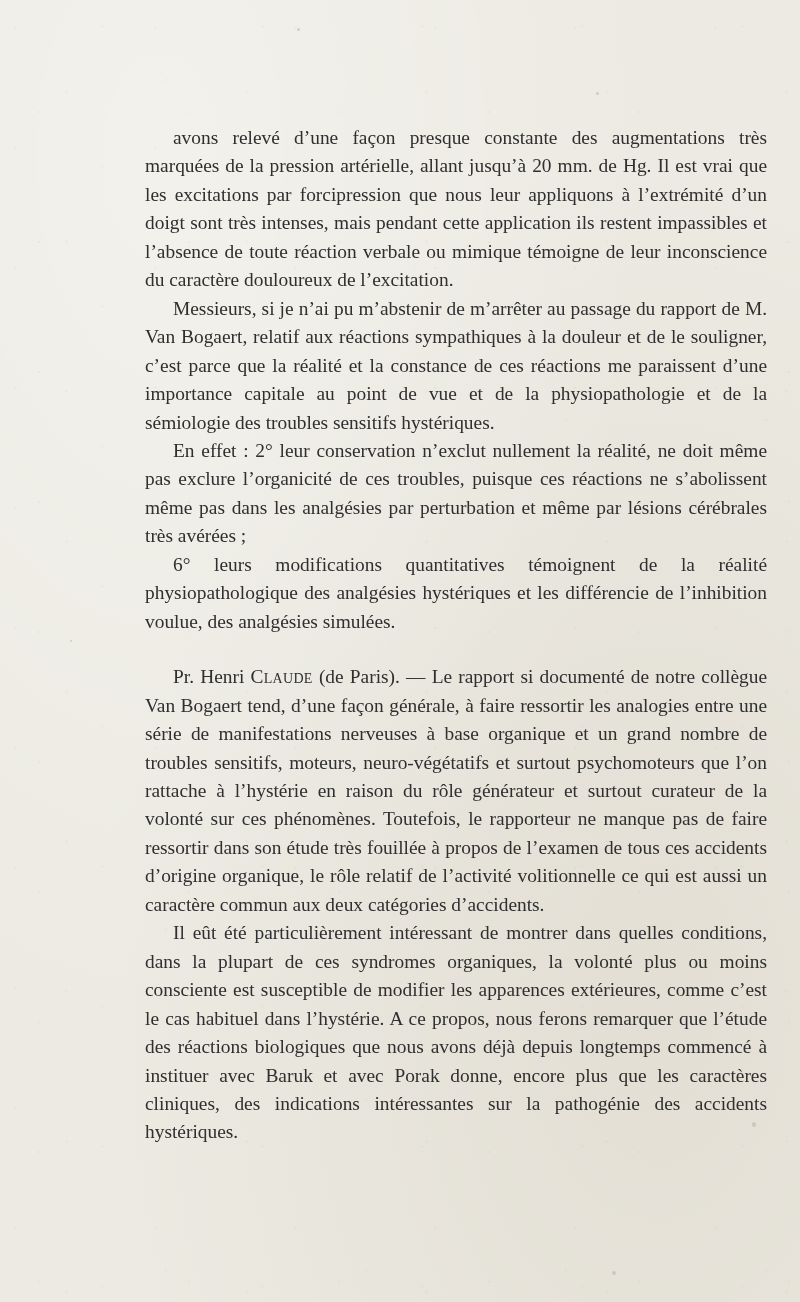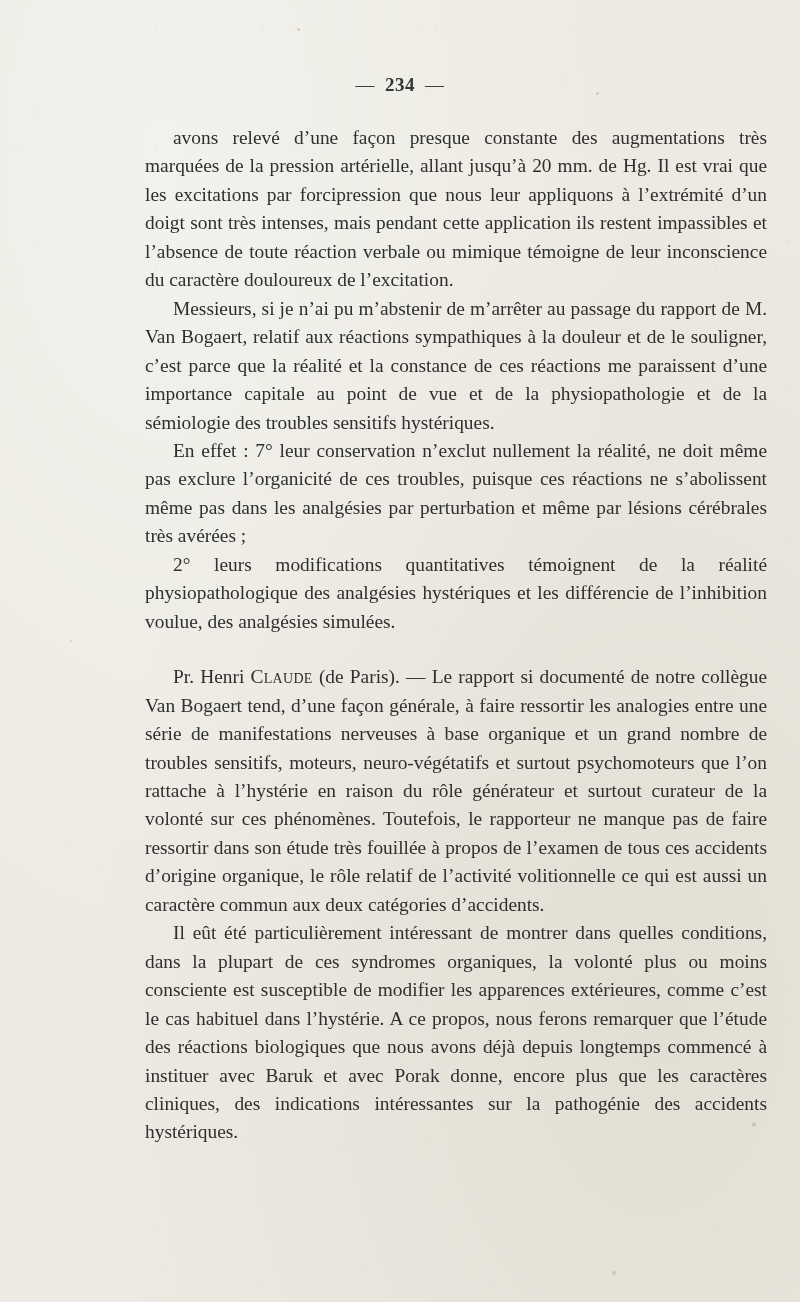--- a/index.html
+++ b/index.html
@@ -89,30 +89,27 @@
 <div class="page">
 
   <div class="grain"></div>
 
   <div class="speck" style="left:297px; top:28px; width:3px; height:3px;"></div>
   <div class="speck" style="left:596px; top:92px; width:3px; height:3px;"></div>
   <div class="speck" style="left:752px; top:1122px; width:4px; height:5px;"></div>
   <div class="speck" style="left:612px; top:1271px; width:4px; height:4px;"></div>
   <div class="speck" style="left:70px; top:640px; width:2px; height:2px;"></div>
 
-  <div class="folio">
-    <span>—</span><span class="num">234</span><span>—</span>
-  </div>
 
   <div class="body-col">
 
     <p class="para">avons relevé d’une façon presque constante des augmentations très marquées de la pression artérielle, allant jusqu’à 20 mm. de Hg. Il est vrai que les excitations par forcipression que nous leur appliquons à l’extrémité d’un doigt sont très intenses, mais pendant cette application ils restent impassibles et l’absence de toute réaction verbale ou mimique témoigne de leur inconscience du caractère douloureux de l’excitation.</p>
     <p class="para">Messieurs, si je n’ai pu m’abstenir de m’arrêter au passage du rapport de M. Van Bogaert, relatif aux réactions sympathiques à la douleur et de le souligner, c’est parce que la réalité et la constance de ces réactions me paraissent d’une importance capitale au point de vue et de la physiopathologie et de la sémiologie des troubles sensitifs hystériques.</p>
-    <p class="para">En effet : 7° leur conservation n’exclut nullement la réalité, ne doit même pas exclure l’organicité de ces troubles, puisque ces réactions ne s’abolissent même pas dans les analgésies par perturbation et même par lésions cérébrales très avérées ;</p>
-    <p class="para">2° leurs modifications quantitatives témoignent de la réalité physiopathologique des analgésies hystériques et les différencie de l’inhibition voulue, des analgésies simulées.</p>
+    <p class="para">En effet : 2° leur conservation n’exclut nullement la réalité, ne doit même pas exclure l’organicité de ces troubles, puisque ces réactions ne s’abolissent même pas dans les analgésies par perturbation et même par lésions cérébrales très avérées ;</p>
+    <p class="para">6° leurs modifications quantitatives témoignent de la réalité physiopathologique des analgésies hystériques et les différencie de l’inhibition voulue, des analgésies simulées.</p>
 
     <div class="speaker-block">
       <p class="para"><span>Pr. Henri </span><span class="smallcaps">Claude</span><span> (de Paris). </span><span>— </span><span>Le rapport si documenté de notre collègue Van Bogaert tend, d’une façon générale, à faire ressortir les analogies entre une série de manifestations nerveuses à base organique et un grand nombre de troubles sensitifs, moteurs, neuro-végétatifs et surtout psychomoteurs que l’on rattache à l’hystérie en raison du rôle générateur et surtout curateur de la volonté sur ces phénomènes. Toutefois, le rapporteur ne manque pas de faire ressortir dans son étude très fouillée à propos de l’examen de tous ces accidents d’origine organique, le rôle relatif de l’activité volitionnelle ce qui est aussi un caractère commun aux deux catégories d’accidents.</span></p>
       <p class="para">Il eût été particulièrement intéressant de montrer dans quelles conditions, dans la plupart de ces syndromes organiques, la volonté plus ou moins consciente est susceptible de modifier les apparences extérieures, comme c’est le cas habituel dans l’hystérie. A ce propos, nous ferons remarquer que l’étude des réactions biologiques que nous avons déjà depuis longtemps commencé à instituer avec Baruk et avec Porak donne, encore plus que les caractères cliniques, des indications intéressantes sur la pathogénie des accidents hystériques.</p>
     </div>
 
   </div>
 </div>
 
 </body></html>

